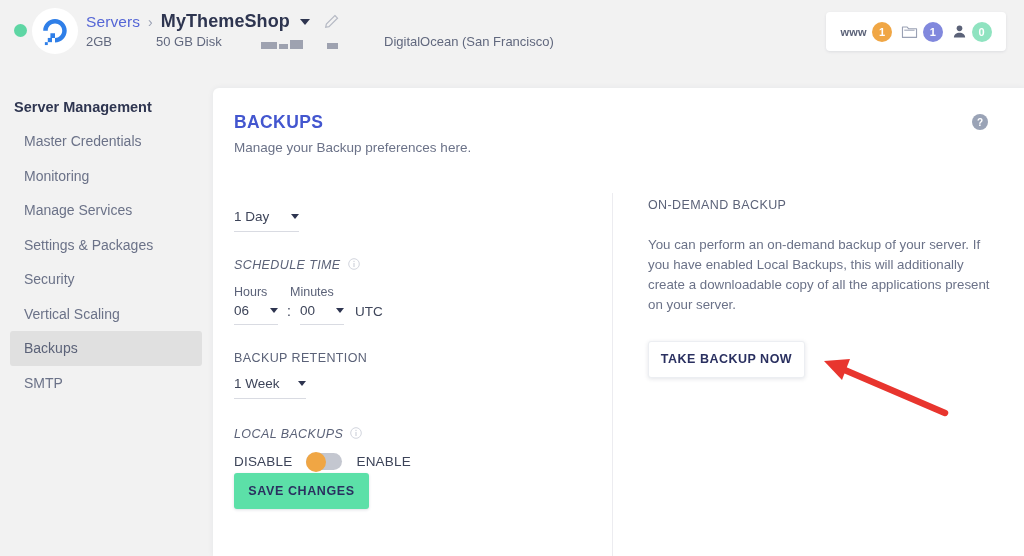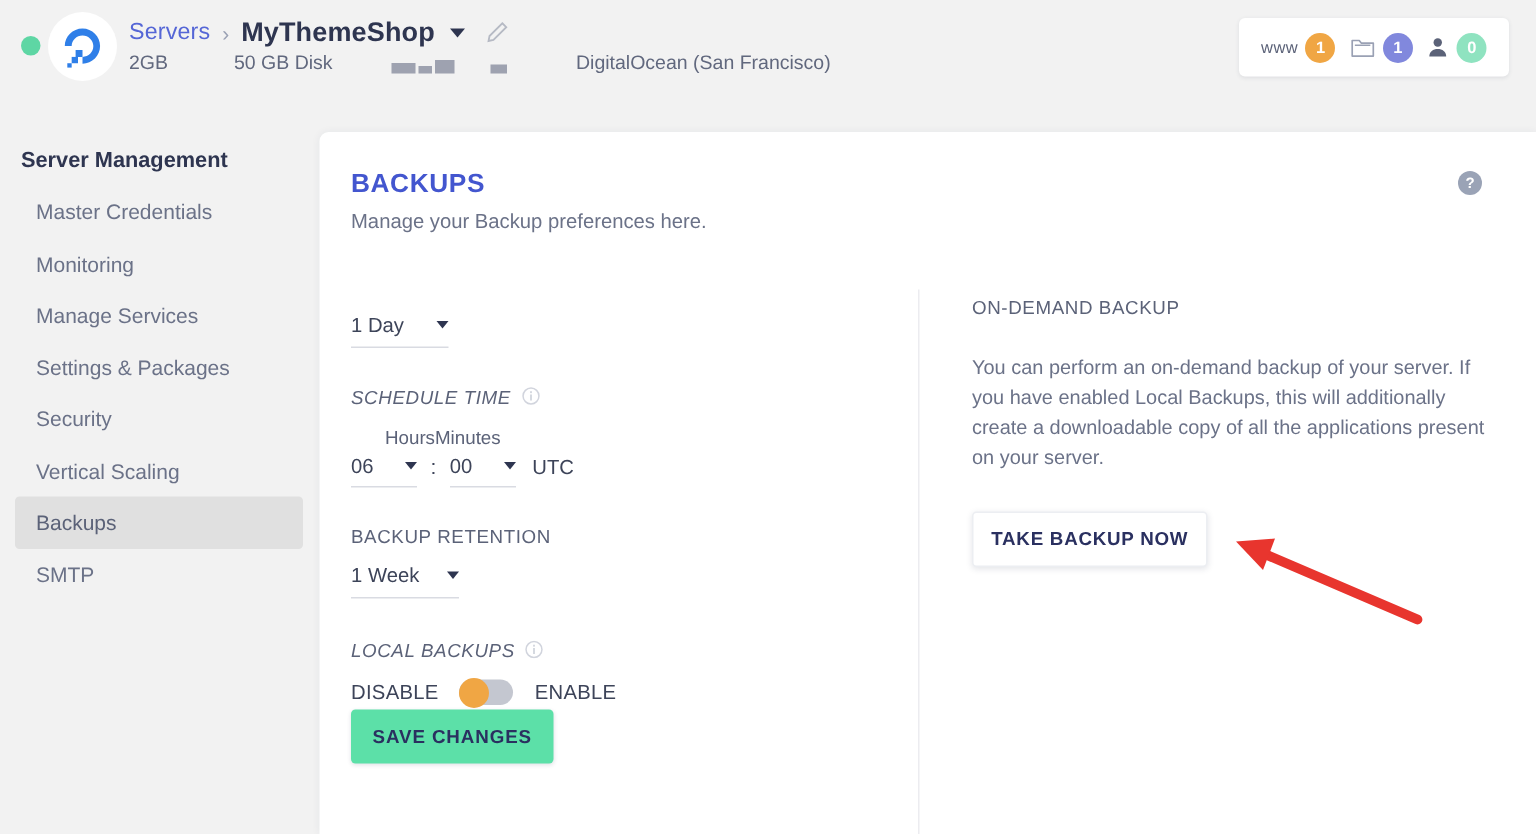--- a/index.html
+++ b/index.html
@@ -61,21 +61,21 @@
   .badges {
     position: absolute; right: 18px; top: 12px;
     height: 39px; width: 180px;
     background: #ffffff; border-radius: 4px;
     box-shadow: 0 1px 3px rgba(40,50,80,.10);
     display: flex; align-items: center; justify-content: space-around;
     padding: 0 10px;
   }
   .badge-group { display: flex; align-items: center; }
   .www-text {
-    font-size: 11px; font-weight: normal; color: #5b6278;
+    font-size: 11px; font-weight: bold; color: #5b6278;
     letter-spacing: .3px; margin-right: 5px;
   }
   .badge-pill {
     width: 20px; height: 20px; border-radius: 50%;
     display: flex; align-items: center; justify-content: center;
     font-size: 11px; font-weight: bold; color: #ffffff;
   }
   .folder-ic { width: 17px; height: 15px; margin-right: 5px; display: block; }
   .person-ic { width: 15px; height: 15px; margin-right: 5px; display: block; }
 
@@ -140,21 +140,21 @@
   .select-line.wide { width: 72px; }
   .select-val { font-size: 13.5px; color: #3d4459; }
   .caret-sm {
     width: 0; height: 0;
     border-left: 4.5px solid transparent;
     border-right: 4.5px solid transparent;
     border-top: 5px solid #2e3550;
   }
 
   .time-block { margin-top: 26px; }
-  .time-heads { display: flex; margin-top: 13px; text-align: right; }
+  .time-heads { display: flex; margin-top: 13px; }
   .th { font-size: 12.5px; color: #5b6278; }
   .th-h { width: 56px; }
   .time-row { display: flex; align-items: center; margin-top: 4px; }
   .time-sel {
     width: 44px; border-bottom: 1px solid #d9dbe2; padding-bottom: 6px;
     display: flex; align-items: center; justify-content: space-between;
     cursor: pointer;
   }
   .colon { font-size: 14px; color: #3d4459; margin: 0 9px 6px 9px; }
   .utc { font-size: 13.5px; color: #3d4459; margin-left: 11px; margin-bottom: 6px; }

